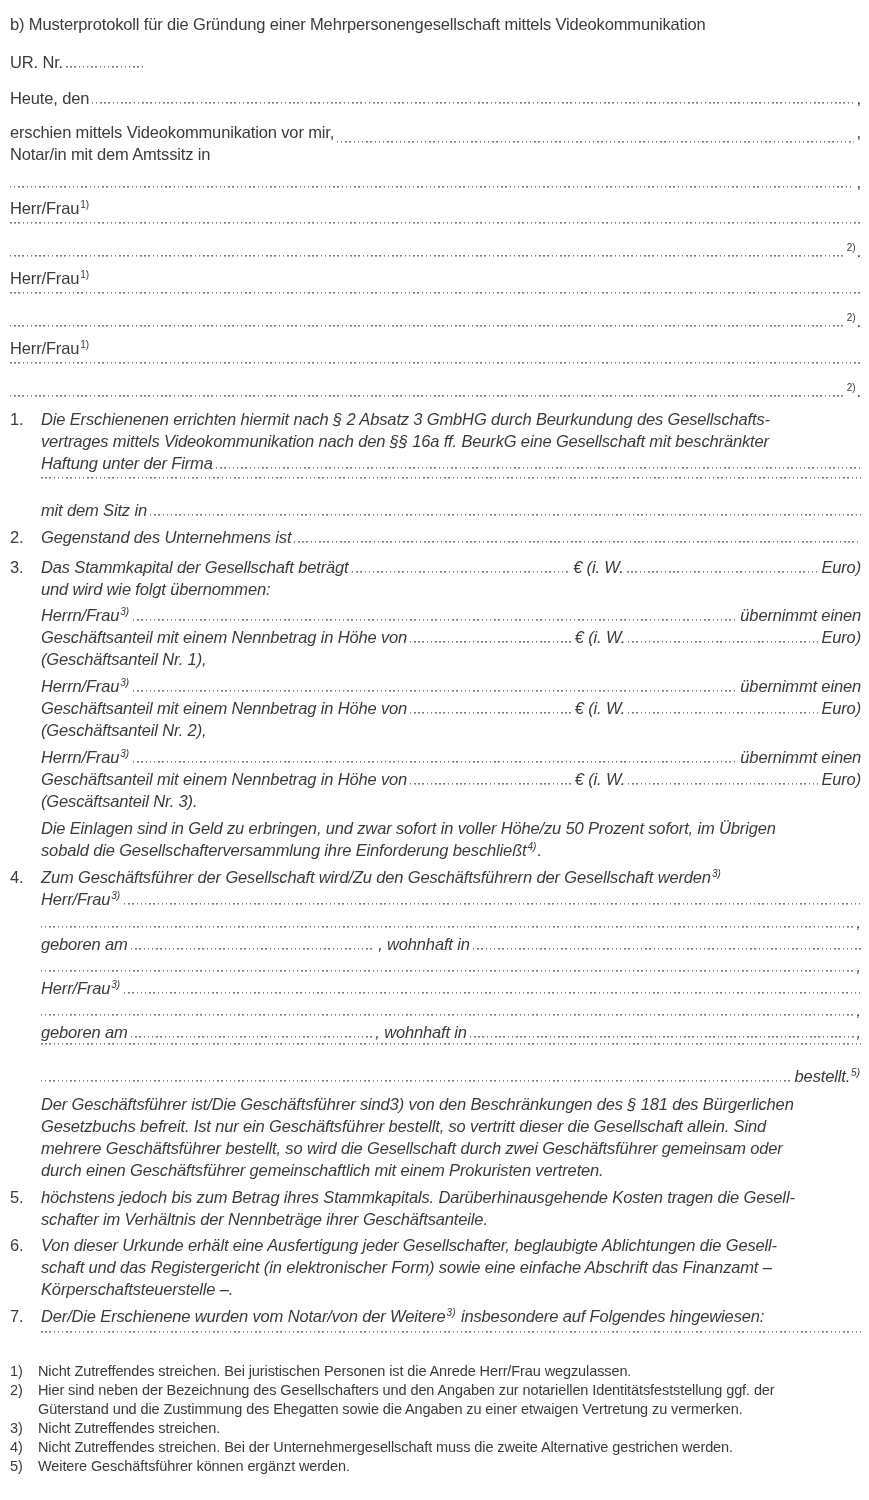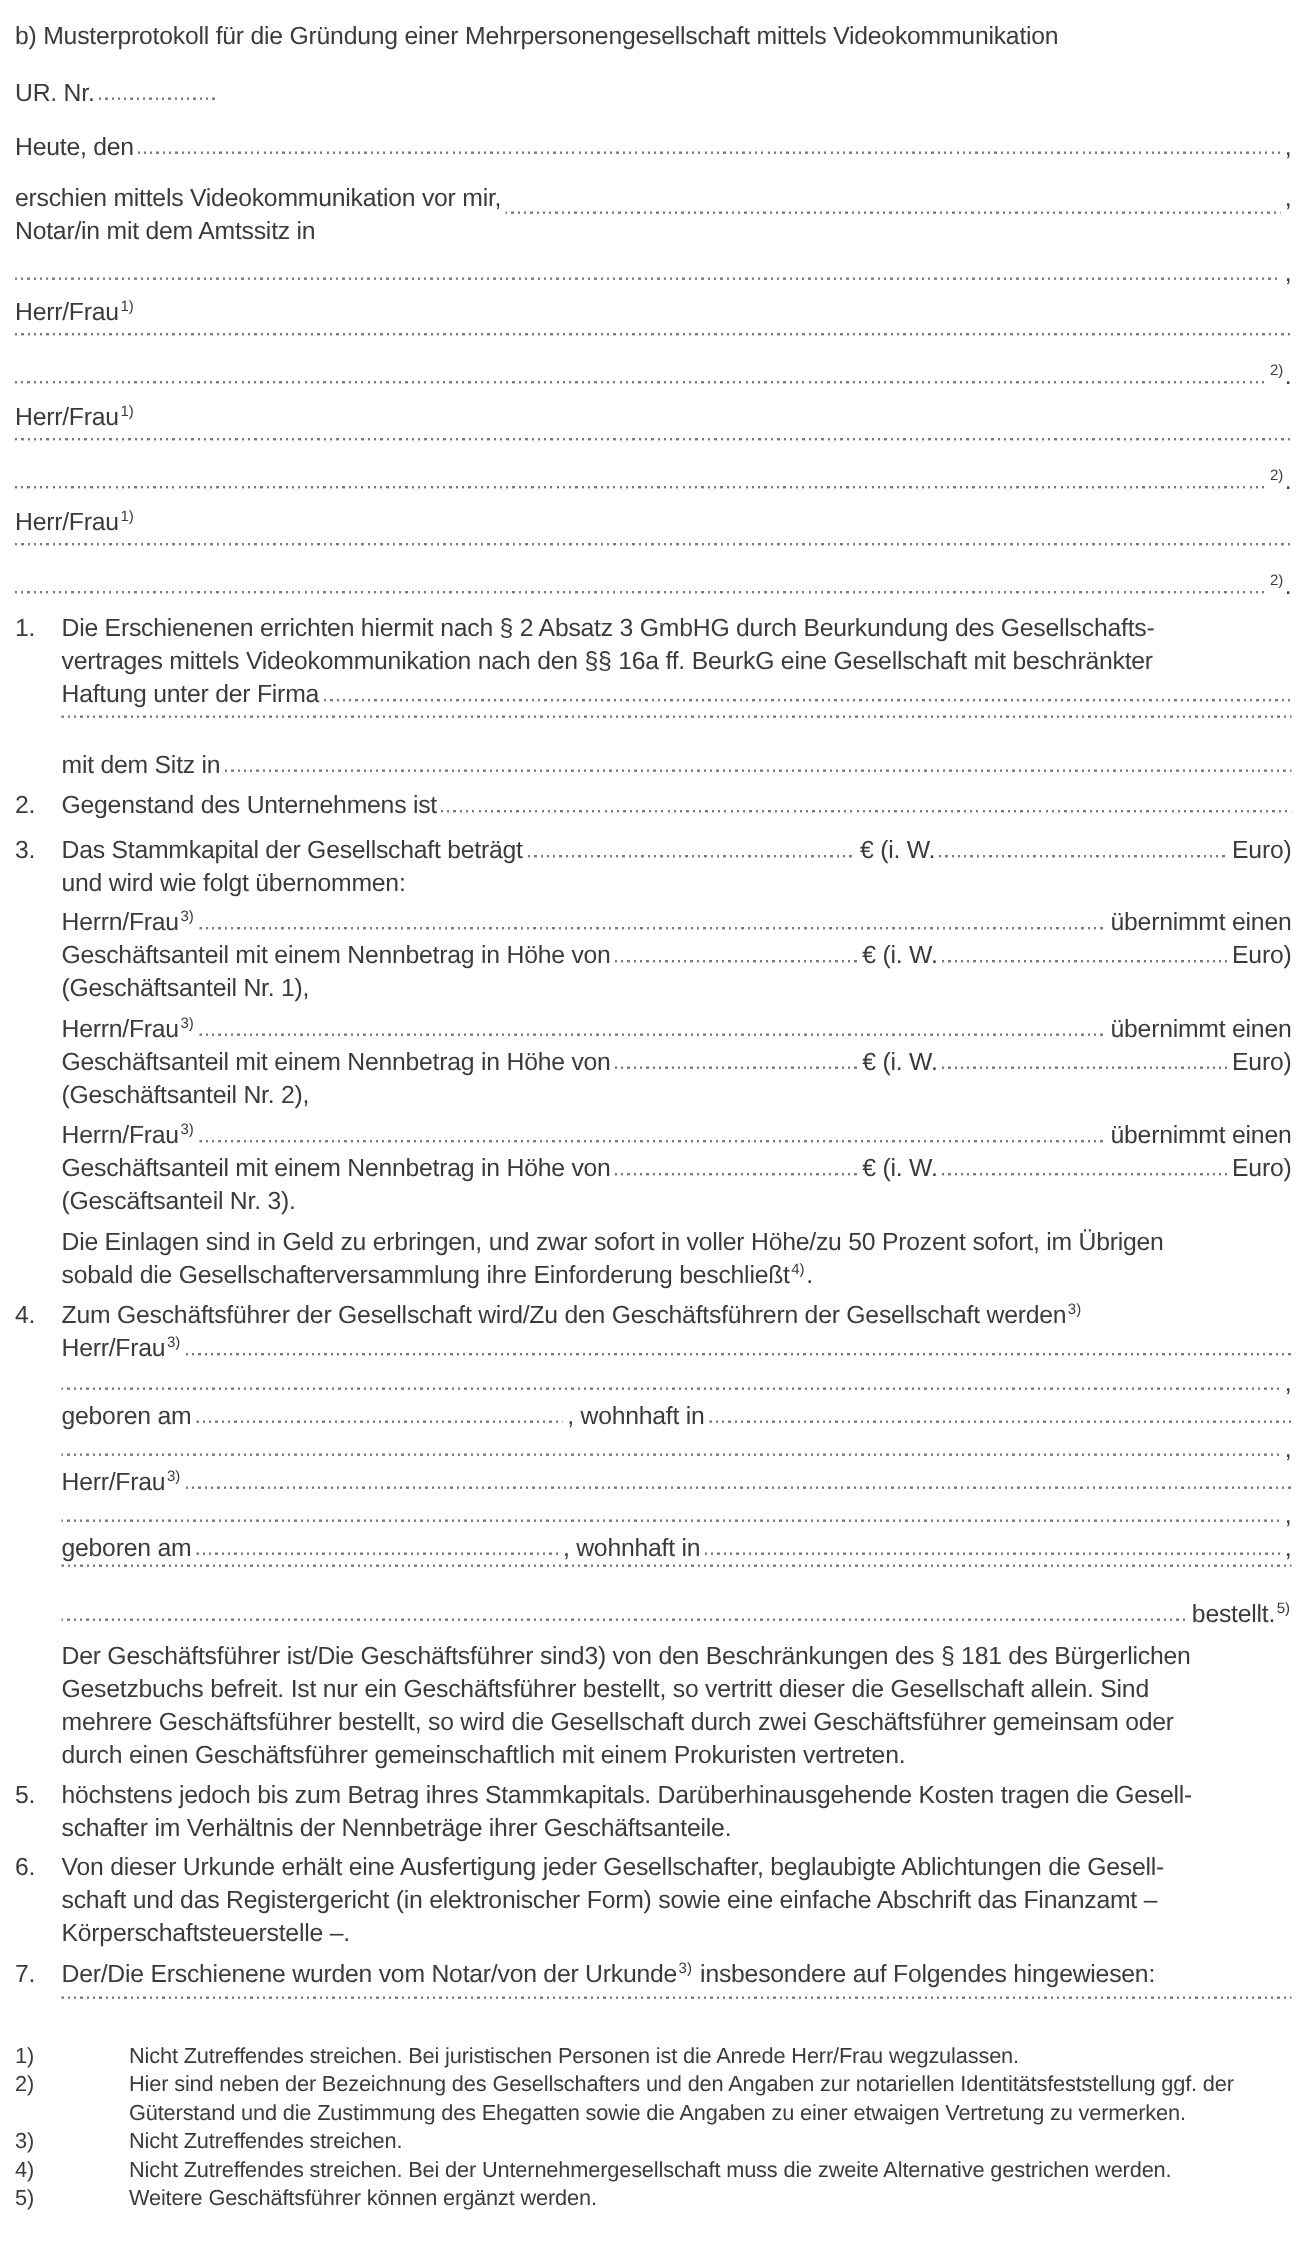--- a/index.html
+++ b/index.html
@@ -27,26 +27,26 @@
   }
   .ld{
     flex:1 1 0;height:1.8px;margin:0 3px;min-width:12px;
     background-image:repeating-linear-gradient(to right,var(--dots) 0 1.5px,transparent 1.5px 4.2px);
     background-size:100% 1.6px;background-position:bottom;background-repeat:no-repeat;
   }
   .ld:first-child{margin-left:0;}
   .ld:last-child{margin-right:0;}
   .item{display:flex;align-items:flex-start;}
   .inum{flex:0 0 31px;white-space:pre;}
-  .ibody{flex:1 1 auto;min-width:0;}
+  .ibody{flex:1 1 auto;min-width:0;font-style:italic;}
   .footnotes{margin-top:9px;font-size:14.5px;line-height:19px;letter-spacing:-0.1px;}
   .fn{display:flex;align-items:flex-start;}
   .fnum{flex:0 0 28px;white-space:pre;}
   .fbody{flex:1 1 auto;min-width:0;}
-  .fline{white-space:pre;line-height:19px;margin-left:48px;}
+  .fline{white-space:pre;line-height:19px;}
 </style>
 </head>
 <body>
 
 <div class="doc">
   <div id="doc-header">
       <div class="line" style="margin-top: 0px;"><span class="tx">b) Musterprotokoll für die Gründung einer Mehrpersonengesellschaft mittels Videokommunikation</span></div>
       <div class="line" style="margin-top: 16px;"><span class="tx">UR. Nr.</span><span class="ld" style="flex: 0 0 80px;"></span></div>
       <div class="line" style="margin-top: 14px; text-align: center;"><span class="tx">Heute, den</span><span class="ld"></span><span class="tx">,</span></div>
       <div class="line" style="margin-top: 12px; align-items: flex-end;"><span class="tx">erschien mittels Videokommunikation vor mir,</span><span class="ld"></span><span class="tx">,</span></div>
@@ -127,21 +127,21 @@
         <div class="inum">6.</div>
         <div class="ibody">
           <div class="line"><span class="tx">Von dieser Urkunde erhält eine Ausfertigung jeder Gesellschafter, beglaubigte Ablichtungen die Gesell-</span></div>
           <div class="line"><span class="tx">schaft und das Registergericht (in elektronischer Form) sowie eine einfache Abschrift das Finanzamt –</span></div>
           <div class="line"><span class="tx">Körperschaftsteuerstelle –.</span></div>
         </div>
       </div>
       <div class="item" style="margin-top: 5px;">
         <div class="inum">7.</div>
         <div class="ibody">
-          <div class="line"><span class="tx">Der/Die Erschienene wurden vom Notar/von der Urkunde</span><span class="sup">3)</span><span class="tx"> insbesondere auf Folgendes hingewiesen:</span></div>
+          <div class="line"><span class="tx">Der/Die Erschienene wurden vom Notar/von der Weitere</span><span class="sup">3)</span><span class="tx"> insbesondere auf Folgendes hingewiesen:</span></div>
           <div class="line" style="margin-top: 4px;"><span class="ld"></span></div>
         </div>
       </div>
     </div>
   <div id="doc-footnotes" class="footnotes">
       <div class="fn">
         <div class="fnum">1)</div>
         <div class="fbody">
           <div class="fline">Nicht Zutreffendes streichen. Bei juristischen Personen ist die Anrede Herr/Frau wegzulassen.</div>
         </div>

